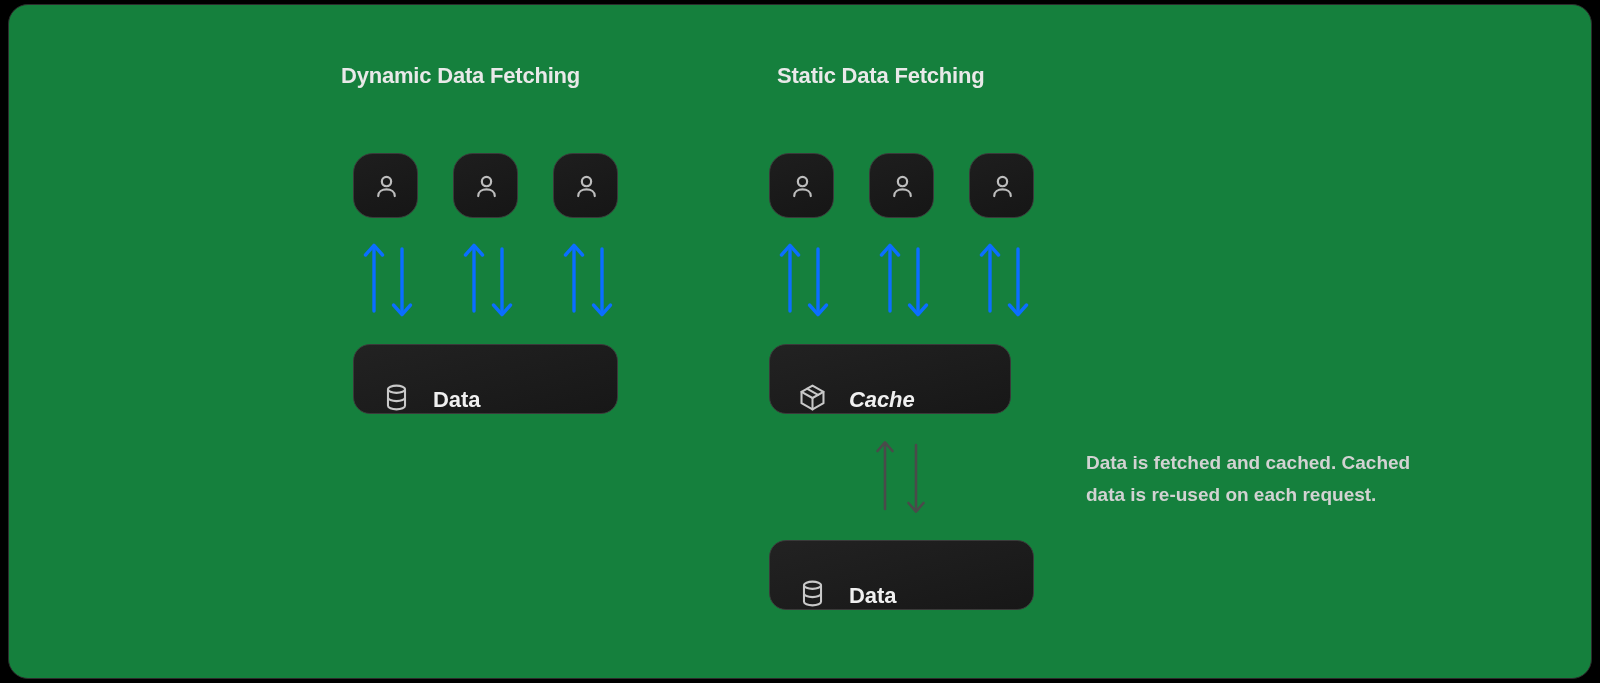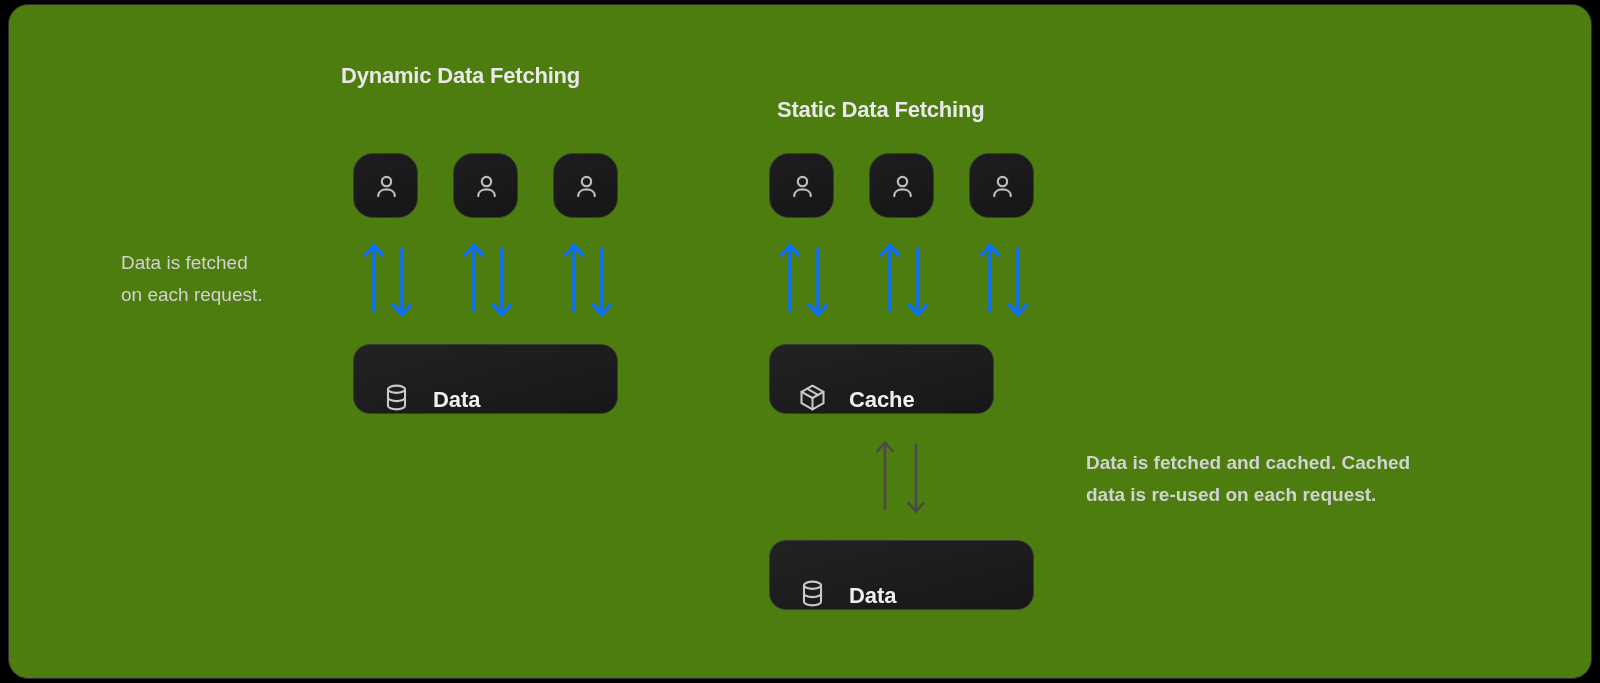--- a/index.html
+++ b/index.html
@@ -14,38 +14,38 @@
     font-family: "Liberation Sans", sans-serif;
     -webkit-font-smoothing: antialiased;
   }
 
   #canvas {
     position: absolute;
     left: 8px;
     top: 4px;
     width: 1584px;
     height: 675px;
-    background: #4d7c0f;
+    background: #15803d;
     border: 1px solid #2c2c2c;
     border-radius: 20px;
     box-sizing: border-box;
     overflow: hidden;
   }
 
   
   .col-title {
     position: absolute;
     font-size: 22px;
     font-weight: bold;
     color: #e9e9e9;
     letter-spacing: -0.2px;
     white-space: nowrap;
   }
   #title-dynamic { left: 332px; top: 58px; }
-  #title-static  { left: 768px; top: 58px; margin-top: 34px; }
+  #title-static  { left: 768px; top: 58px; }
 
   
   .caption {
     position: absolute;
     font-size: 19px;
     line-height: 32px;
     color: #d2d2d2;
     white-space: pre-line;
   }
   #caption-dynamic { left: 112px; top: 242px; width: 230px; }
@@ -81,36 +81,34 @@
   }
   .node-label {
     font-size: 22px;
     font-weight: bold;
     color: #f0f0f0;
     letter-spacing: -0.1px;
   }
   .node-icon { display: flex; align-items: center; }
 
   #box-data-dynamic  { left: 344px; top: 339px; width: 265px; }
-  #box-cache         { left: 760px; top: 339px; width: 225px; }
+  #box-cache         { left: 760px; top: 339px; width: 242px; font-style: italic; }
   #box-data-static   { left: 760px; top: 535px; width: 265px; }
 
   #arrows-cache-data { left: 862px; top: 432px; }
 </style>
 </head>
 <body>
 
 <div id="canvas">
 
   <div class="col-title" id="title-dynamic">Dynamic Data Fetching</div>
 
   <div class="col-title" id="title-static">Static Data Fetching</div>
 
-  <div class="caption" id="caption-dynamic">Data is fetched
-on each request.</div>
 
   <div class="caption" id="caption-static">Data is fetched and cached. Cached
 data is re-used on each request.</div>
 
   <div class="avatar" style="left:344px; top:148px;">
     <span>
       <svg width="31" height="31" viewBox="0 0 24 24" fill="none" stroke="#bdbdbd" stroke-width="1.7" stroke-linecap="round">
         <circle cx="12" cy="8.2" r="3.6"></circle>
         <path d="M5.6 19.4c0-3.2 2.9-5.1 6.4-5.1s6.4 1.9 6.4 5.1"></path>
       </svg>

